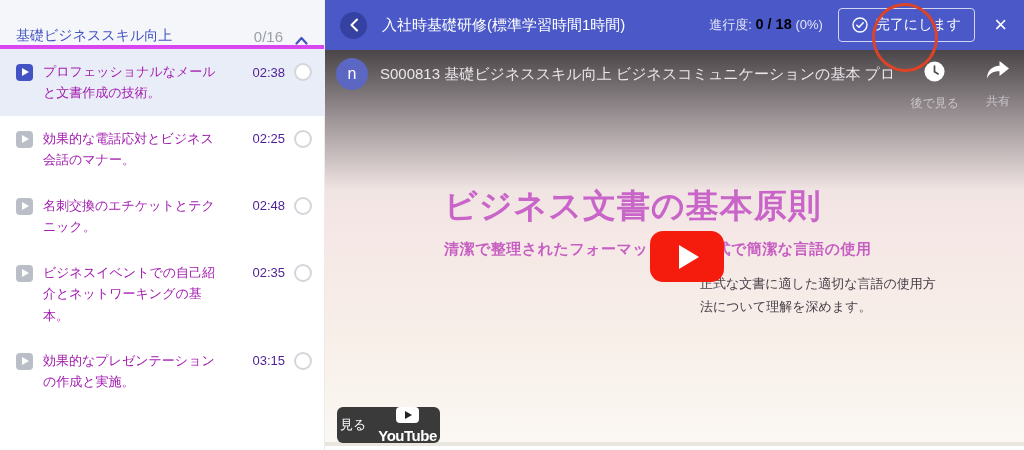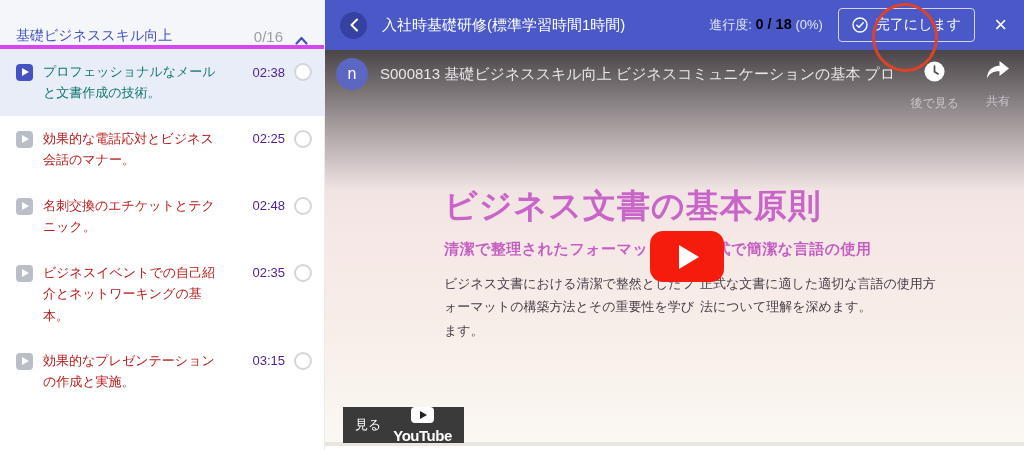--- a/index.html
+++ b/index.html
@@ -16,22 +16,22 @@
   .section-row { height:49px; background:#f5f6fa; display:flex; align-items:flex-end; padding:0 16px; border-bottom:4px solid #d946ef; cursor:pointer; }
   .section-label { color:#4453c4; font-size:14px; flex:1; }
   .section-progress { color:#9aa0a6; font-size:15px; margin-right:12px; }
   .chevron-up { flex:none; display:flex; }
 
   .item { display:flex; padding:12px 12px 12px 16px; gap:10px; align-items:flex-start; cursor:pointer; }
   .item.active { background:#e9edf7; }
   .play-ico { width:17px; height:17px; border-radius:4px; background:#b9bec7; flex:none; margin-top:3px; position:relative; }
   .play-ico::after { content:""; position:absolute; left:6px; top:4px; border-left:7px solid #fff; border-top:4.5px solid transparent; border-bottom:4.5px solid transparent; }
   .item.active .play-ico { background:#4453c4; }
-  .item-label { font-size:13px; line-height:1.65; color:#b91c1c; width:174px; }
-  .item.active .item-label { color:#0f766e; }
+  .item-label { font-size:13px; line-height:1.65; color:#a21caf; width:174px; }
+  .item.active .item-label { color:#a21caf; }
   .item-right { margin-left:auto; display:flex; align-items:center; gap:9px; padding-top:2px; }
   .duration { font-size:13px; color:#4c1d95; }
   .check-circle { width:18px; height:18px; border:2px solid #d3d6db; border-radius:50%; background:#fff; flex:none; cursor:pointer; }
 
   
   .main { position:absolute; left:325px; top:0; width:699px; height:450px; }
 
   .topbar { height:50px; background:#4a58c8; display:flex; align-items:center; padding:0 15px; color:#fff; position:relative; z-index:3; }
   .back-btn { width:27px; height:27px; border-radius:50%; background:rgba(15,25,90,.35); display:flex; align-items:center; justify-content:center; cursor:pointer; flex:none; }
   .topbar-title { margin-left:15px; font-size:15px; white-space:nowrap; }
@@ -55,21 +55,21 @@
   .slide-title { position:absolute; left:119px; top:134px; font-size:33px; font-weight:bold; color:#c964c8; letter-spacing:1px; z-index:1; }
   .col { position:absolute; top:190px; z-index:1; }
   .col-left { left:119px; width:260px; }
   .col-right { left:375px; width:248px; }
   .col-heading { font-size:15px; font-weight:bold; color:#c75fc2; margin-bottom:13px; letter-spacing:.5px; }
   .col-body { font-size:13px; color:#474049; line-height:1.8; }
 
   .play-button { position:absolute; left:325px; top:181px; width:74px; height:51px; background:#f61c0d; border-radius:13px; z-index:2; cursor:pointer; display:flex; align-items:center; justify-content:center; }
   .play-button::after { content:""; border-left:20px solid #fff; border-top:12px solid transparent; border-bottom:12px solid transparent; margin-left:4px; }
 
-  .yt-badge { position:absolute; left:18px; top:357px; height:36px; background:rgba(32,32,32,.88); display:flex; align-items:center; gap:12px; padding:0 12px; border-radius:0; z-index:2; cursor:pointer; }
+  .yt-badge { position:absolute; left:12px; top:357px; height:36px; background:rgba(32,32,32,.88); display:flex; align-items:center; gap:12px; padding:0 3px; border-radius:6px; z-index:2; cursor:pointer; }
   .badge-watch { font-size:13px; color:#fff; }
   .yt-logo { display:flex; align-items:center; gap:4px;flex-direction:column; }
   .yt-logo-icon { width:23px; height:16px; background:#fff; border-radius:4px; position:relative; flex:none; }
   .yt-logo-icon::after { content:""; position:absolute; left:9px; top:4px; border-left:7px solid #222; border-top:4px solid transparent; border-bottom:4px solid transparent; }
   .yt-logo-text { font-size:15px; font-weight:bold; letter-spacing:-.5px; color:#fff; }
 
   .bottom-strip { position:absolute; left:0; bottom:0; width:699px; height:4px; background:#e9e6e0; }
 
   
   .annotation-ellipse { position:absolute; left:872px; top:3px; width:66px; height:69px; border:3px solid #dd4327; border-radius:50%; z-index:10; pointer-events:none; transform:rotate(-6deg); }
@@ -178,21 +178,20 @@
             </svg>
           <span>共有</span>
         </span>
       </span>
     </div>
 
     <div class="slide-title">ビジネス文書の基本原則</div>
 
     <div class="col col-left">
       <div class="col-heading">清潔で整理されたフォーマット</div>
-      <div class="col-body">ビジネス文書における清潔で整然としたフォーマットの構築方法とその重要性を学びます。</div>
     </div>
     <div class="col col-right">
       <div class="col-heading">正式で簡潔な言語の使用</div>
       <div class="col-body">正式な文書に適した適切な言語の使用方法について理解を深めます。</div>
     </div>
 
     <div class="play-button"></div>
 
     <div class="yt-badge">
       <span class="badge-watch">見る</span>

